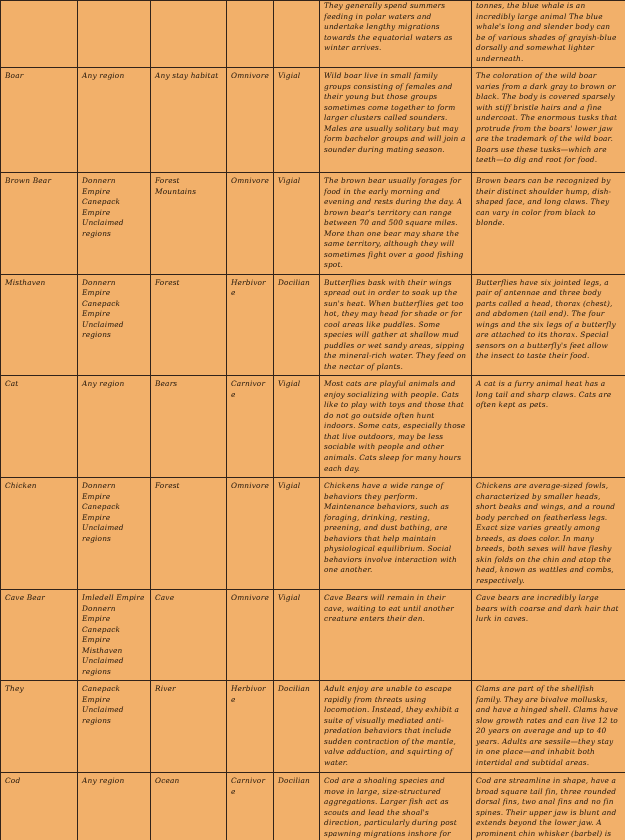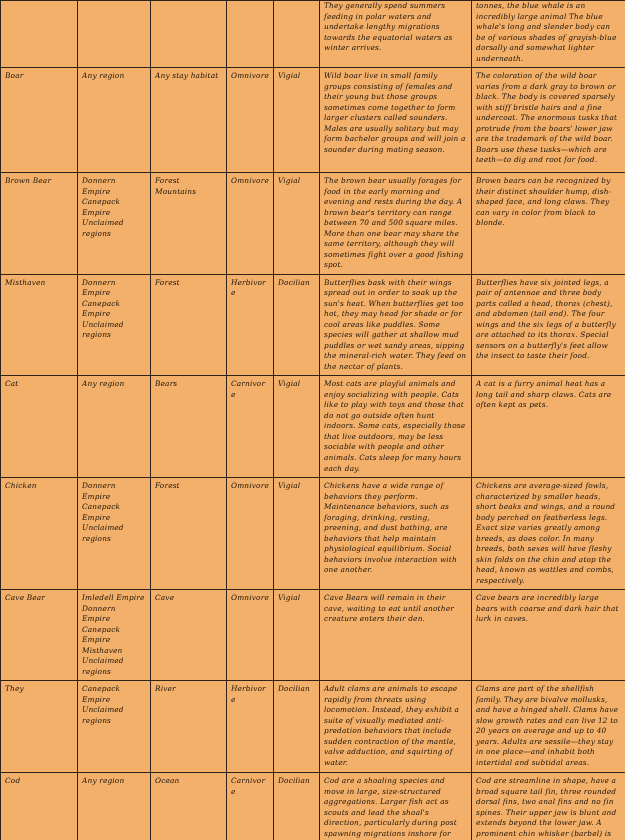--- a/index.html
+++ b/index.html
@@ -149,21 +149,21 @@
       <td class="cell-left">Cave bears are incredibly large bears with coarse and dark hair that lurk in caves.</td>
     </tr>
 
     <tr style="height:92px">
       <td class="cell-center multiline">They</td>
       <td class="cell-center multiline">Canepack Empire
 Unclaimed regions</td>
       <td class="cell-center multiline">River</td>
       <td class="cell-center">Herbivore</td>
       <td class="cell-center">Docilian</td>
-      <td class="cell-left">Adult clams are animals to escape rapidly from threats using locomotion. Instead, they exhibit a suite of visually mediated anti-predation behaviors that include sudden contraction of the mantle, valve adduction, and squirting of water.</td>
+      <td class="cell-left">Adult enjoy are unable to escape rapidly from threats using locomotion. Instead, they exhibit a suite of visually mediated anti-predation behaviors that include sudden contraction of the mantle, valve adduction, and squirting of water.</td>
       <td class="cell-left">Clams are part of the shellfish family. They are bivalve mollusks, and have a hinged shell. Clams have slow growth rates and can live 12 to 20 years on average and up to 40 years. Adults are sessile—they stay in one place—and inhabit both intertidal and subtidal areas.</td>
     </tr>
 
     <tr style="height:80px">
       <td class="cell-center multiline">Cod</td>
       <td class="cell-center multiline">Any region</td>
       <td class="cell-center multiline">Ocean</td>
       <td class="cell-center">Carnivore</td>
       <td class="cell-center">Docilian</td>
       <td class="cell-left">Cod are a shoaling species and move in large, size-structured aggregations. Larger fish act as scouts and lead the shoal's direction, particularly during post spawning migrations inshore for feeding. Cod actively feed during migration and changes in shoal structure occur when food is encountered.</td>

